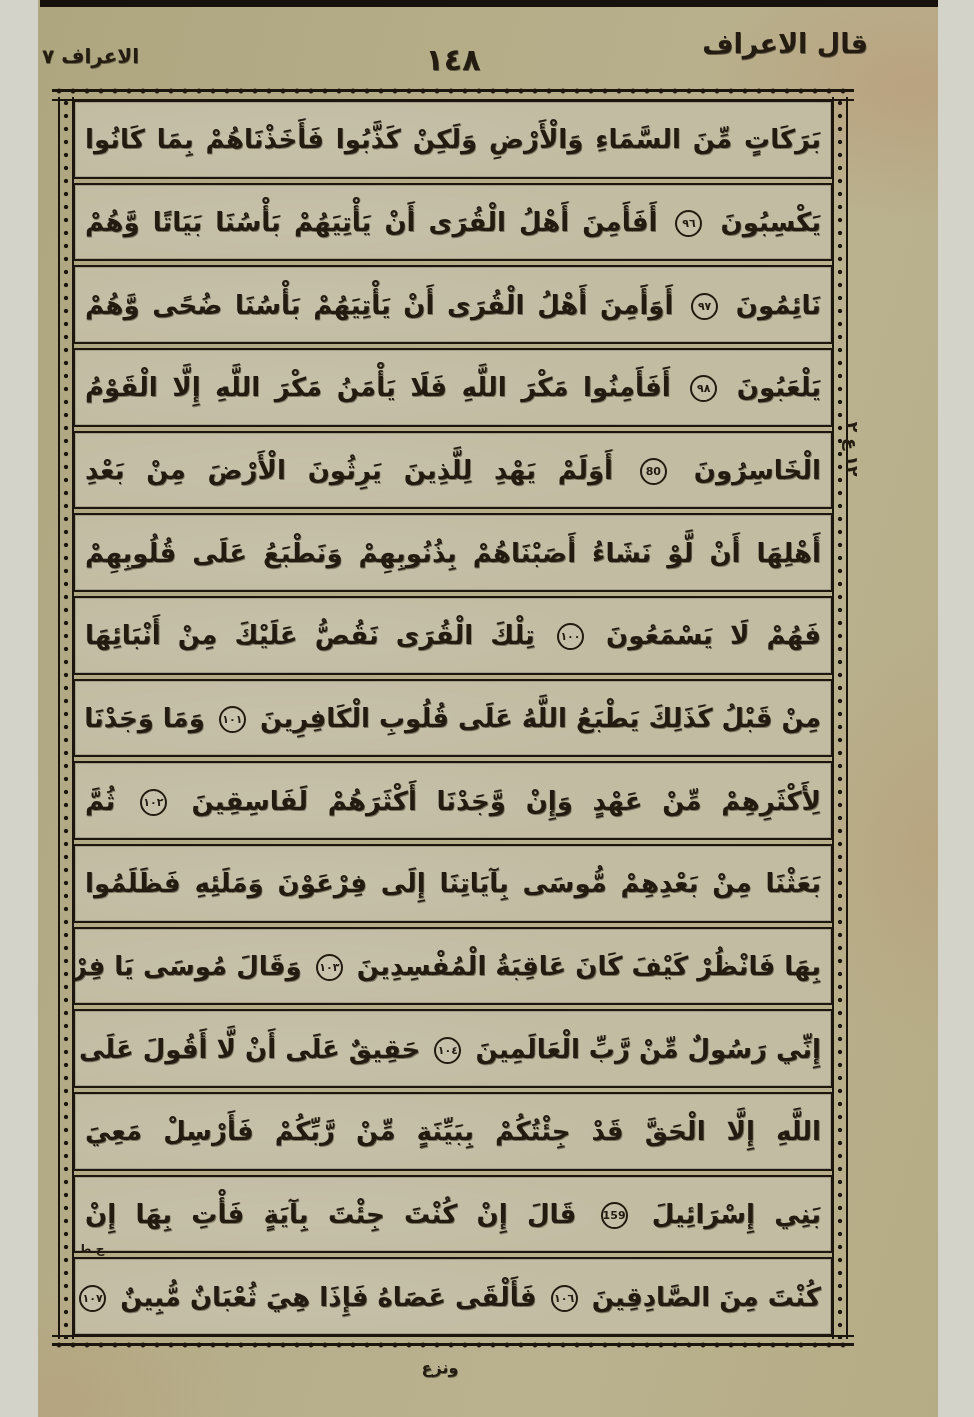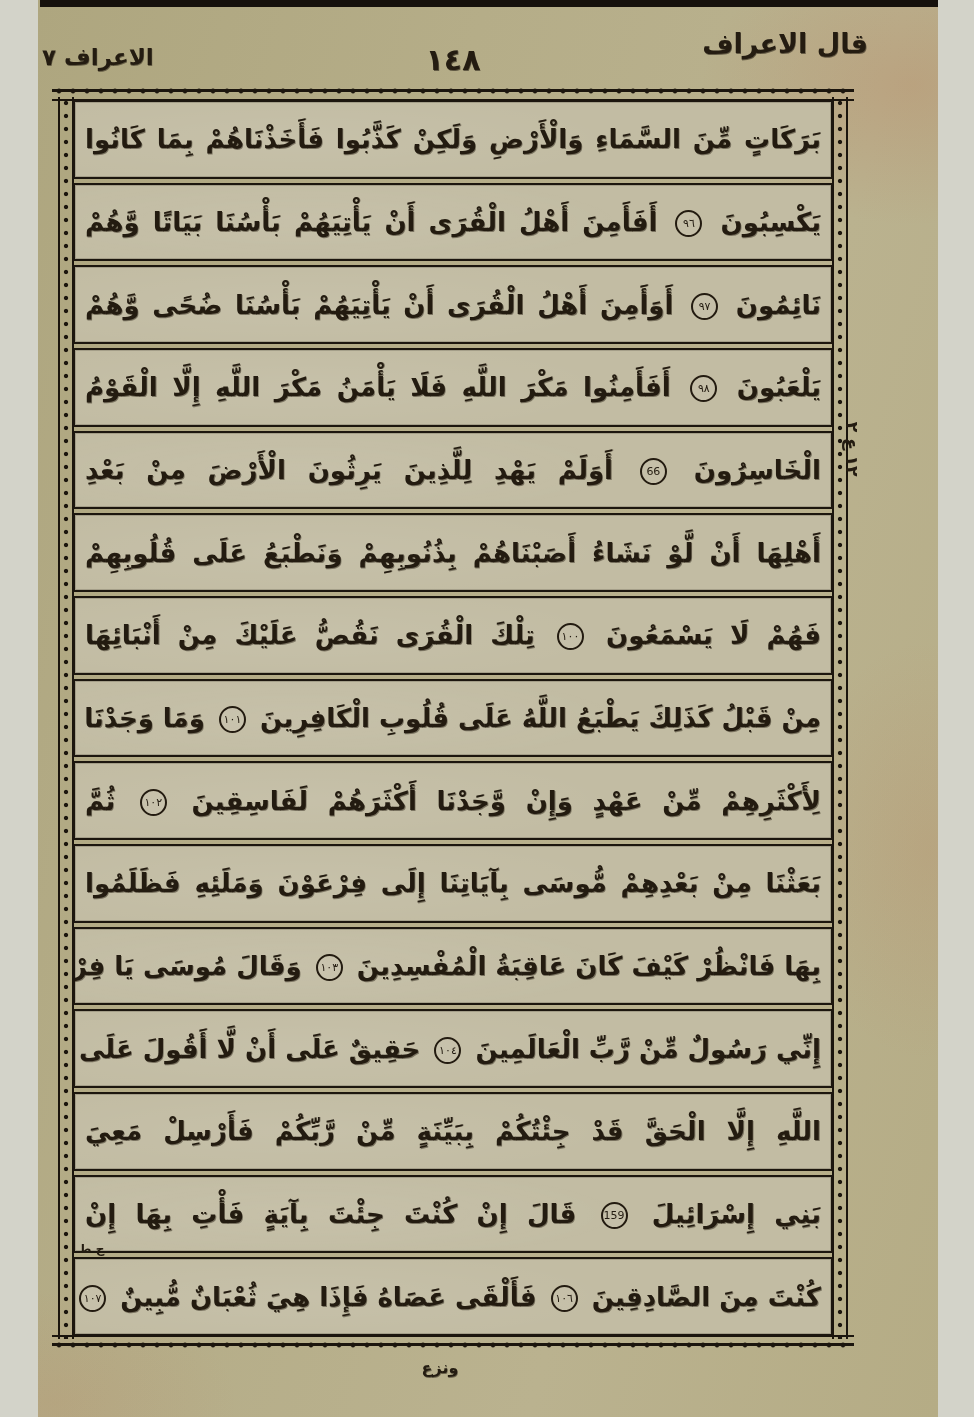--- a/index.html
+++ b/index.html
@@ -26,21 +26,21 @@
     text-shadow:.6px .6px 0 rgba(30,22,12,.55);
   }
   .hdr-page{
     position:absolute;top:26px;left:22px;width:786px;text-align:center;
     font-size:30px;font-weight:bold;
     text-shadow:.6px .6px 0 rgba(30,22,12,.55);
     margin-top:16px;
   }
   .hdr-surah{
     position:absolute;top:44px;left:4px;
-    font-size:23px;font-weight:bold;direction:rtl;
+    font-size:20px;font-weight:bold;direction:rtl;
     text-shadow:.5px .5px 0 rgba(30,22,12,.5);
   }
   .frame{
     position:absolute;left:22px;top:84px;width:786px;height:1268px;
   }
   .orn{
     position:absolute;left:-8px;right:-8px;height:16px;
     background:
       linear-gradient(to bottom, transparent 0 6px, #1b150d 6px 9px, transparent 9px),
       repeating-radial-gradient(circle at 7px 8px, #1b150d 0 1.8px, rgba(27,21,13,0) 3px 100%);
@@ -73,21 +73,21 @@
     width:100%;padding:0 10px;direction:rtl;
     font-size:26px;font-weight:bold;line-height:62px;
     text-align:justify;text-align-last:justify;
     overflow:hidden;white-space:nowrap;
     text-shadow:.8px .8px 0 rgba(30,22,12,.45);
     color:#231b10;
   }
   .ayah-circle{
     display:inline-flex;align-items:center;justify-content:center;
     width:23px;height:23px;border:2px solid #231b10;border-radius:50%;
-    font-size:11px;font-weight:normal;line-height:1;
+    font-size:11px;font-weight:bold;line-height:1;
     margin:12px 5px;vertical-align:middle;
     text-shadow:none;background:rgba(255,255,255,.06);
   }
   .end-note{
     position:absolute;top:-17px;left:4px;
     font-size:12px;font-weight:bold;letter-spacing:1px;
     text-shadow:none;
   }
   .ruku-marker{
     position:absolute;left:772px;top:438px;width:84px;height:22px;
@@ -123,21 +123,21 @@
         <div class="line-row">
           <div class="line-text"><span>يَكْسِبُونَ</span> <span class="ayah-circle">٩٦</span> <span>أَفَأَمِنَ أَهْلُ الْقُرَى أَنْ يَأْتِيَهُمْ بَأْسُنَا بَيَاتًا وَّهُمْ</span> </div>
         </div>
         <div class="line-row">
           <div class="line-text"><span>نَائِمُونَ</span> <span class="ayah-circle">٩٧</span> <span>أَوَأَمِنَ أَهْلُ الْقُرَى أَنْ يَأْتِيَهُمْ بَأْسُنَا ضُحًى وَّهُمْ</span> </div>
         </div>
         <div class="line-row">
           <div class="line-text"><span>يَلْعَبُونَ</span> <span class="ayah-circle">٩٨</span> <span>أَفَأَمِنُوا مَكْرَ اللَّهِ فَلَا يَأْمَنُ مَكْرَ اللَّهِ إِلَّا الْقَوْمُ</span> </div>
         </div>
         <div class="line-row">
-          <div class="line-text"><span>الْخَاسِرُونَ</span> <span class="ayah-circle">66</span> <span>أَوَلَمْ يَهْدِ لِلَّذِينَ يَرِثُونَ الْأَرْضَ مِنْ بَعْدِ</span> </div>
+          <div class="line-text"><span>الْخَاسِرُونَ</span> <span class="ayah-circle">80</span> <span>أَوَلَمْ يَهْدِ لِلَّذِينَ يَرِثُونَ الْأَرْضَ مِنْ بَعْدِ</span> </div>
         </div>
         <div class="line-row">
           <div class="line-text"><span>أَهْلِهَا أَنْ لَّوْ نَشَاءُ أَصَبْنَاهُمْ بِذُنُوبِهِمْ وَنَطْبَعُ عَلَى قُلُوبِهِمْ</span> </div>
         </div>
         <div class="line-row">
           <div class="line-text"><span>فَهُمْ لَا يَسْمَعُونَ</span> <span class="ayah-circle">١٠٠</span> <span>تِلْكَ الْقُرَى نَقُصُّ عَلَيْكَ مِنْ أَنْبَائِهَا</span> </div>
         </div>
         <div class="line-row">
           <div class="line-text"><span>مِنْ قَبْلُ كَذَلِكَ يَطْبَعُ اللَّهُ عَلَى قُلُوبِ الْكَافِرِينَ</span> <span class="ayah-circle">١٠١</span> <span>وَمَا وَجَدْنَا</span> </div>
         </div>

